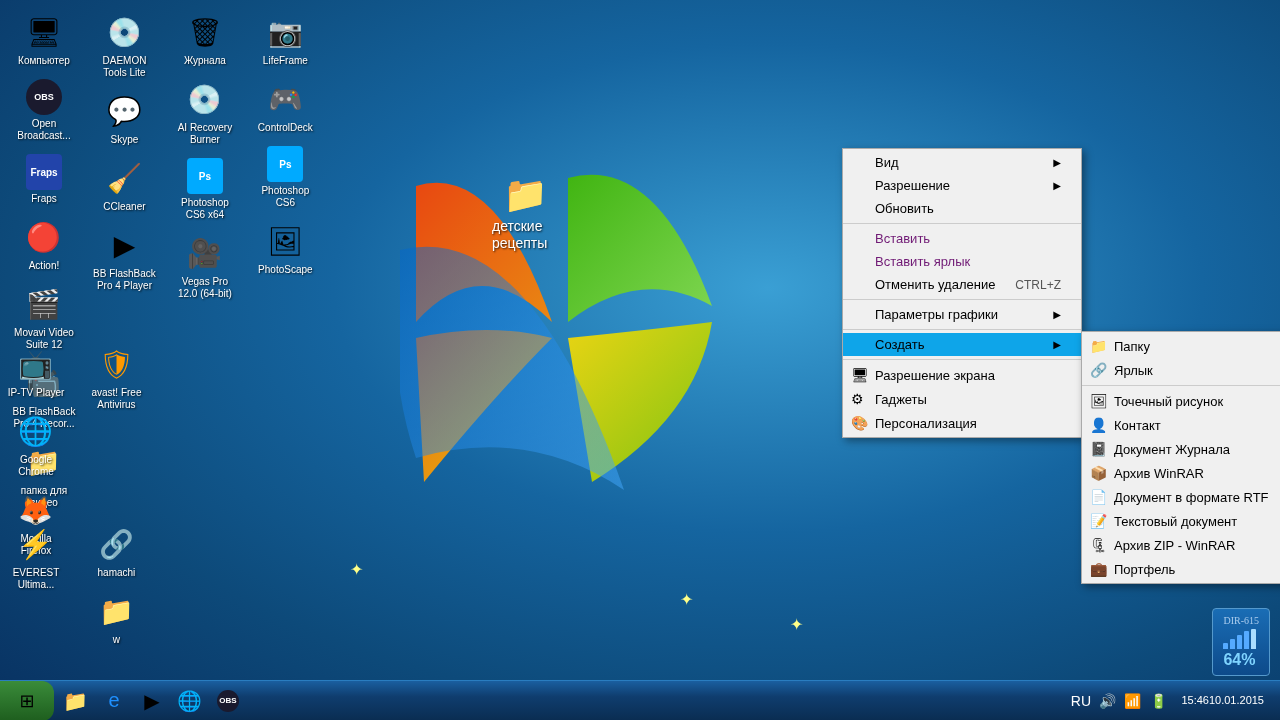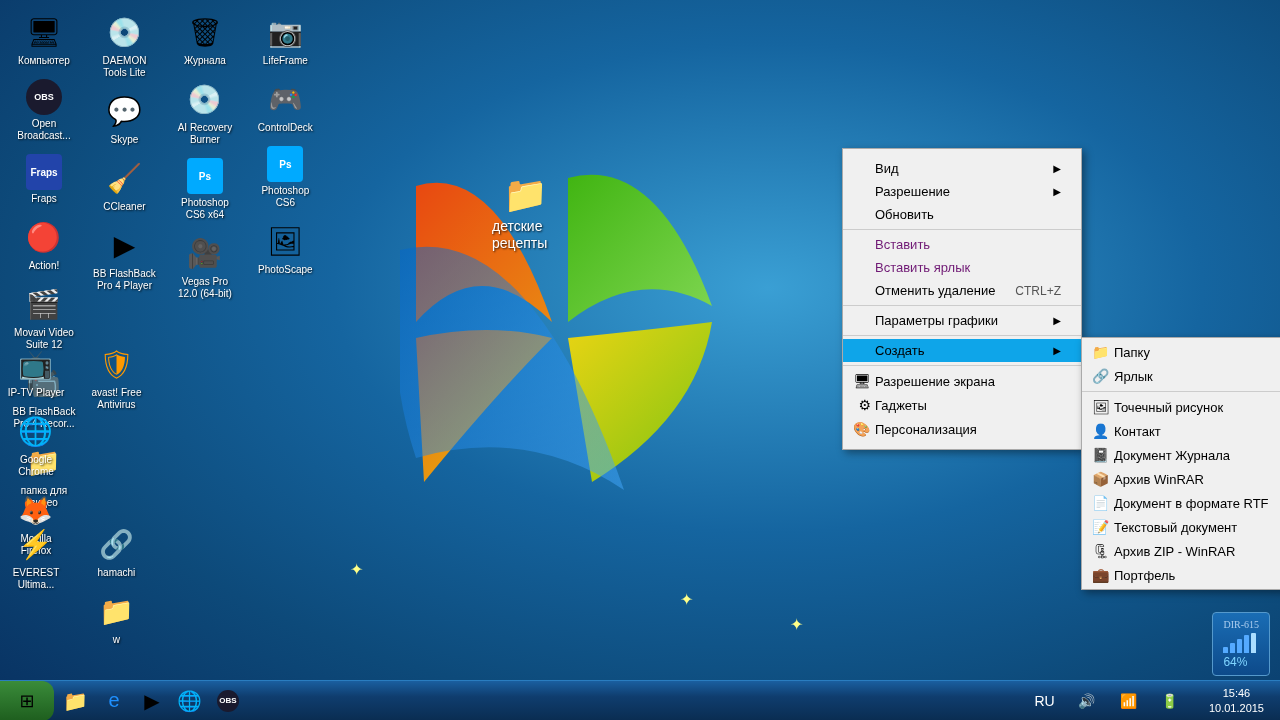--- a/index.html
+++ b/index.html
@@ -106,22 +106,21 @@
     
     .context-menu {
       position: absolute;
       top: 148px;
       left: 842px;
       background: #f0f0f0;
       border: 1px solid #aaa;
       box-shadow: 3px 3px 8px rgba(0,0,0,0.4);
       min-width: 240px;
       z-index: 1000;
-      padding: 8px 0;
-      text-align: right;
+      padding: 2px 0;
     }
 
     .menu-item {
       display: flex;
       align-items: center;
       padding: 4px 20px 4px 8px;
       cursor: pointer;
       font-size: 13px;
       color: #000;
       position: relative;
@@ -212,35 +211,35 @@
       align-items: center;
       justify-content: center;
       font-size: 20px;
       cursor: pointer;
       border-radius: 4px;
     }
 
     .taskbar-tray {
       display: flex;
       align-items: center;
-      gap: 20px;
+      gap: 4px;
       padding: 0 8px;
       color: white;
       font-size: 11px;
     }
 
     .tray-icon {
       font-size: 14px;
       cursor: pointer;
       padding: 2px;
     }
 
     .clock {
       display: flex;
-      flex-direction: column;
+      flex-direction: row;
       align-items: center;
       color: white;
       font-size: 11px;
       padding: 0 8px;
       line-height: 1.3;
     }
 
     
     .network-widget {
       position: absolute;
@@ -270,22 +269,22 @@
       margin-bottom: 2px;
     }
 
     .net-bar {
       width: 5px;
       background: #55aaff;
       border-radius: 1px 1px 0 0;
     }
 
     .net-percent {
-      font-size: 12px;
-      font-weight: normal;
+      font-size: 16px;
+      font-weight: bold;
       color: #7fd4ff;
     }
 
     .sparkle {
       position: absolute;
       color: #ffff88;
       font-size: 16px;
       pointer-events: none;
     }
   </style>

